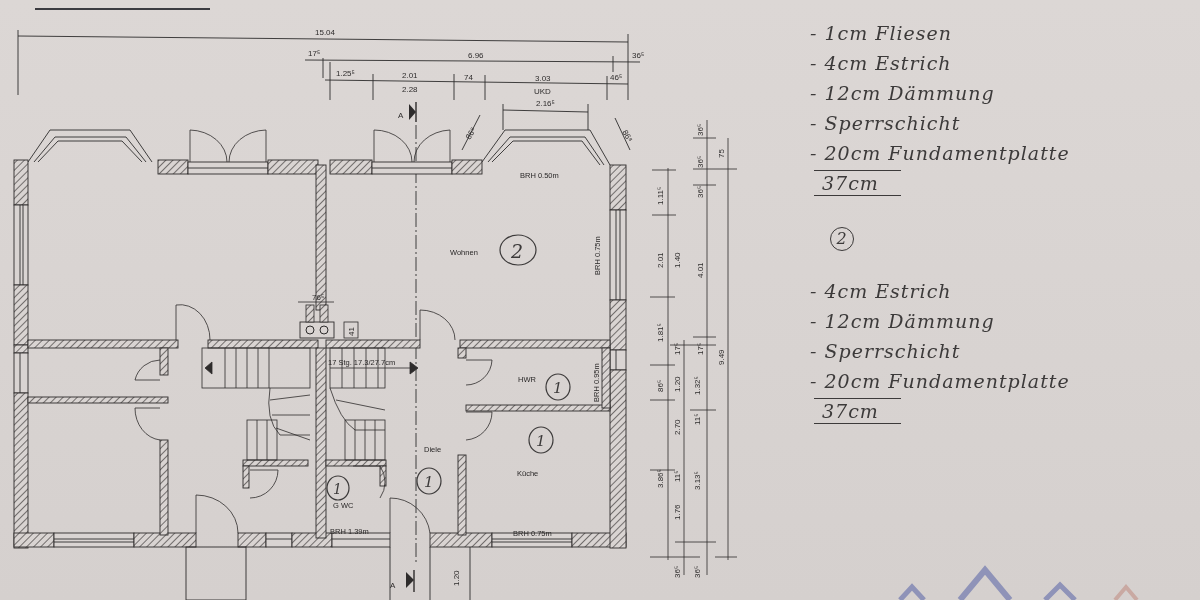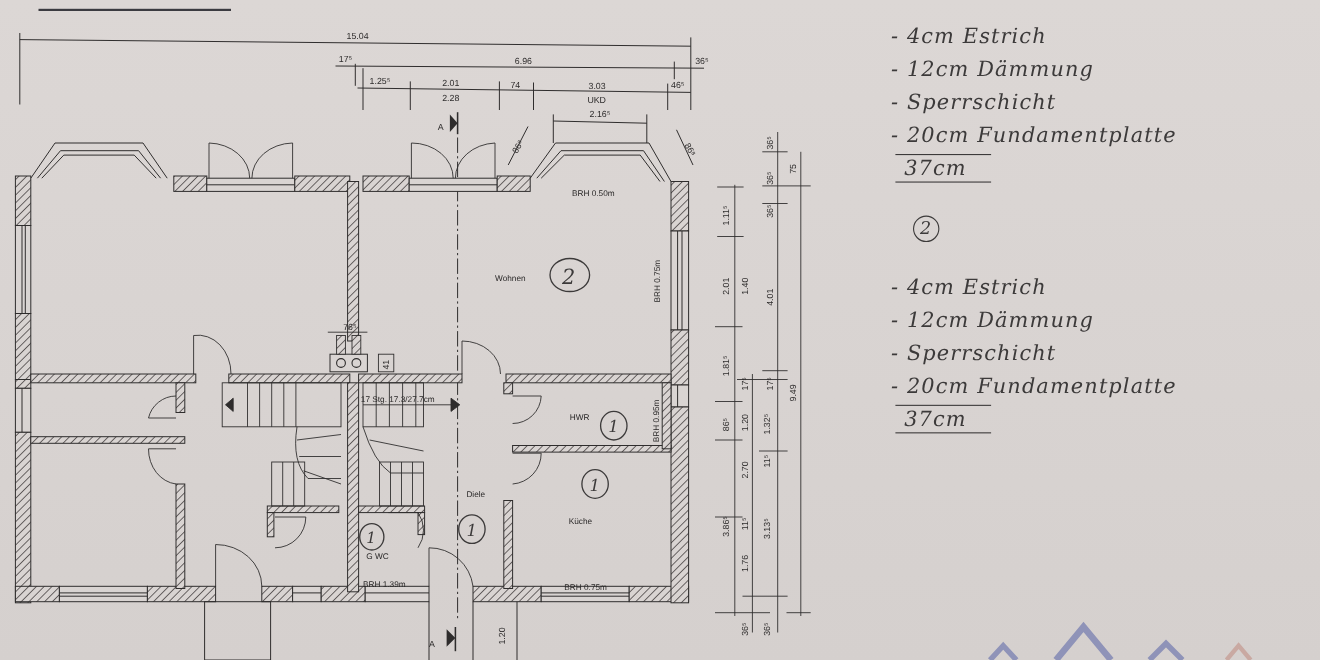--- a/index.html
+++ b/index.html
@@ -292,20 +292,21 @@
       <text class="dim" x="0" y="0" transform="translate(703,168) rotate(-90)">36⁵</text>
       <text class="dim" x="0" y="0" transform="translate(703,198) rotate(-90)">36⁵</text>
       <text class="dim" x="0" y="0" transform="translate(724,158) rotate(-90)">75</text>
       <text class="dim" x="0" y="0" transform="translate(703,278) rotate(-90)">4.01</text>
       <text class="dim" x="0" y="0" transform="translate(703,355) rotate(-90)">17⁵</text>
       <text class="dim" x="0" y="0" transform="translate(724,365) rotate(-90)">9.49</text>
     </g>
   </svg>
 
   <div class="notes">
+    <div class="note-line">-   1cm  Fliesen</div>
     <div class="note-line">-   4cm  Estrich</div>
     <div class="note-line">- 12cm  Dämmung</div>
     <div class="note-line">-     Sperrschicht</div>
     <div class="note-line">- 20cm  Fundamentplatte</div>
     <div class="note-line"><span class="total">37cm</span></div>
     <div class="spacer"></div>
     <div class="note-line"><span class="marker-circle">2</span></div>
     <div class="spacer"></div>
     <div class="note-line">-   4cm  Estrich</div>
     <div class="note-line">- 12cm  Dämmung</div>

